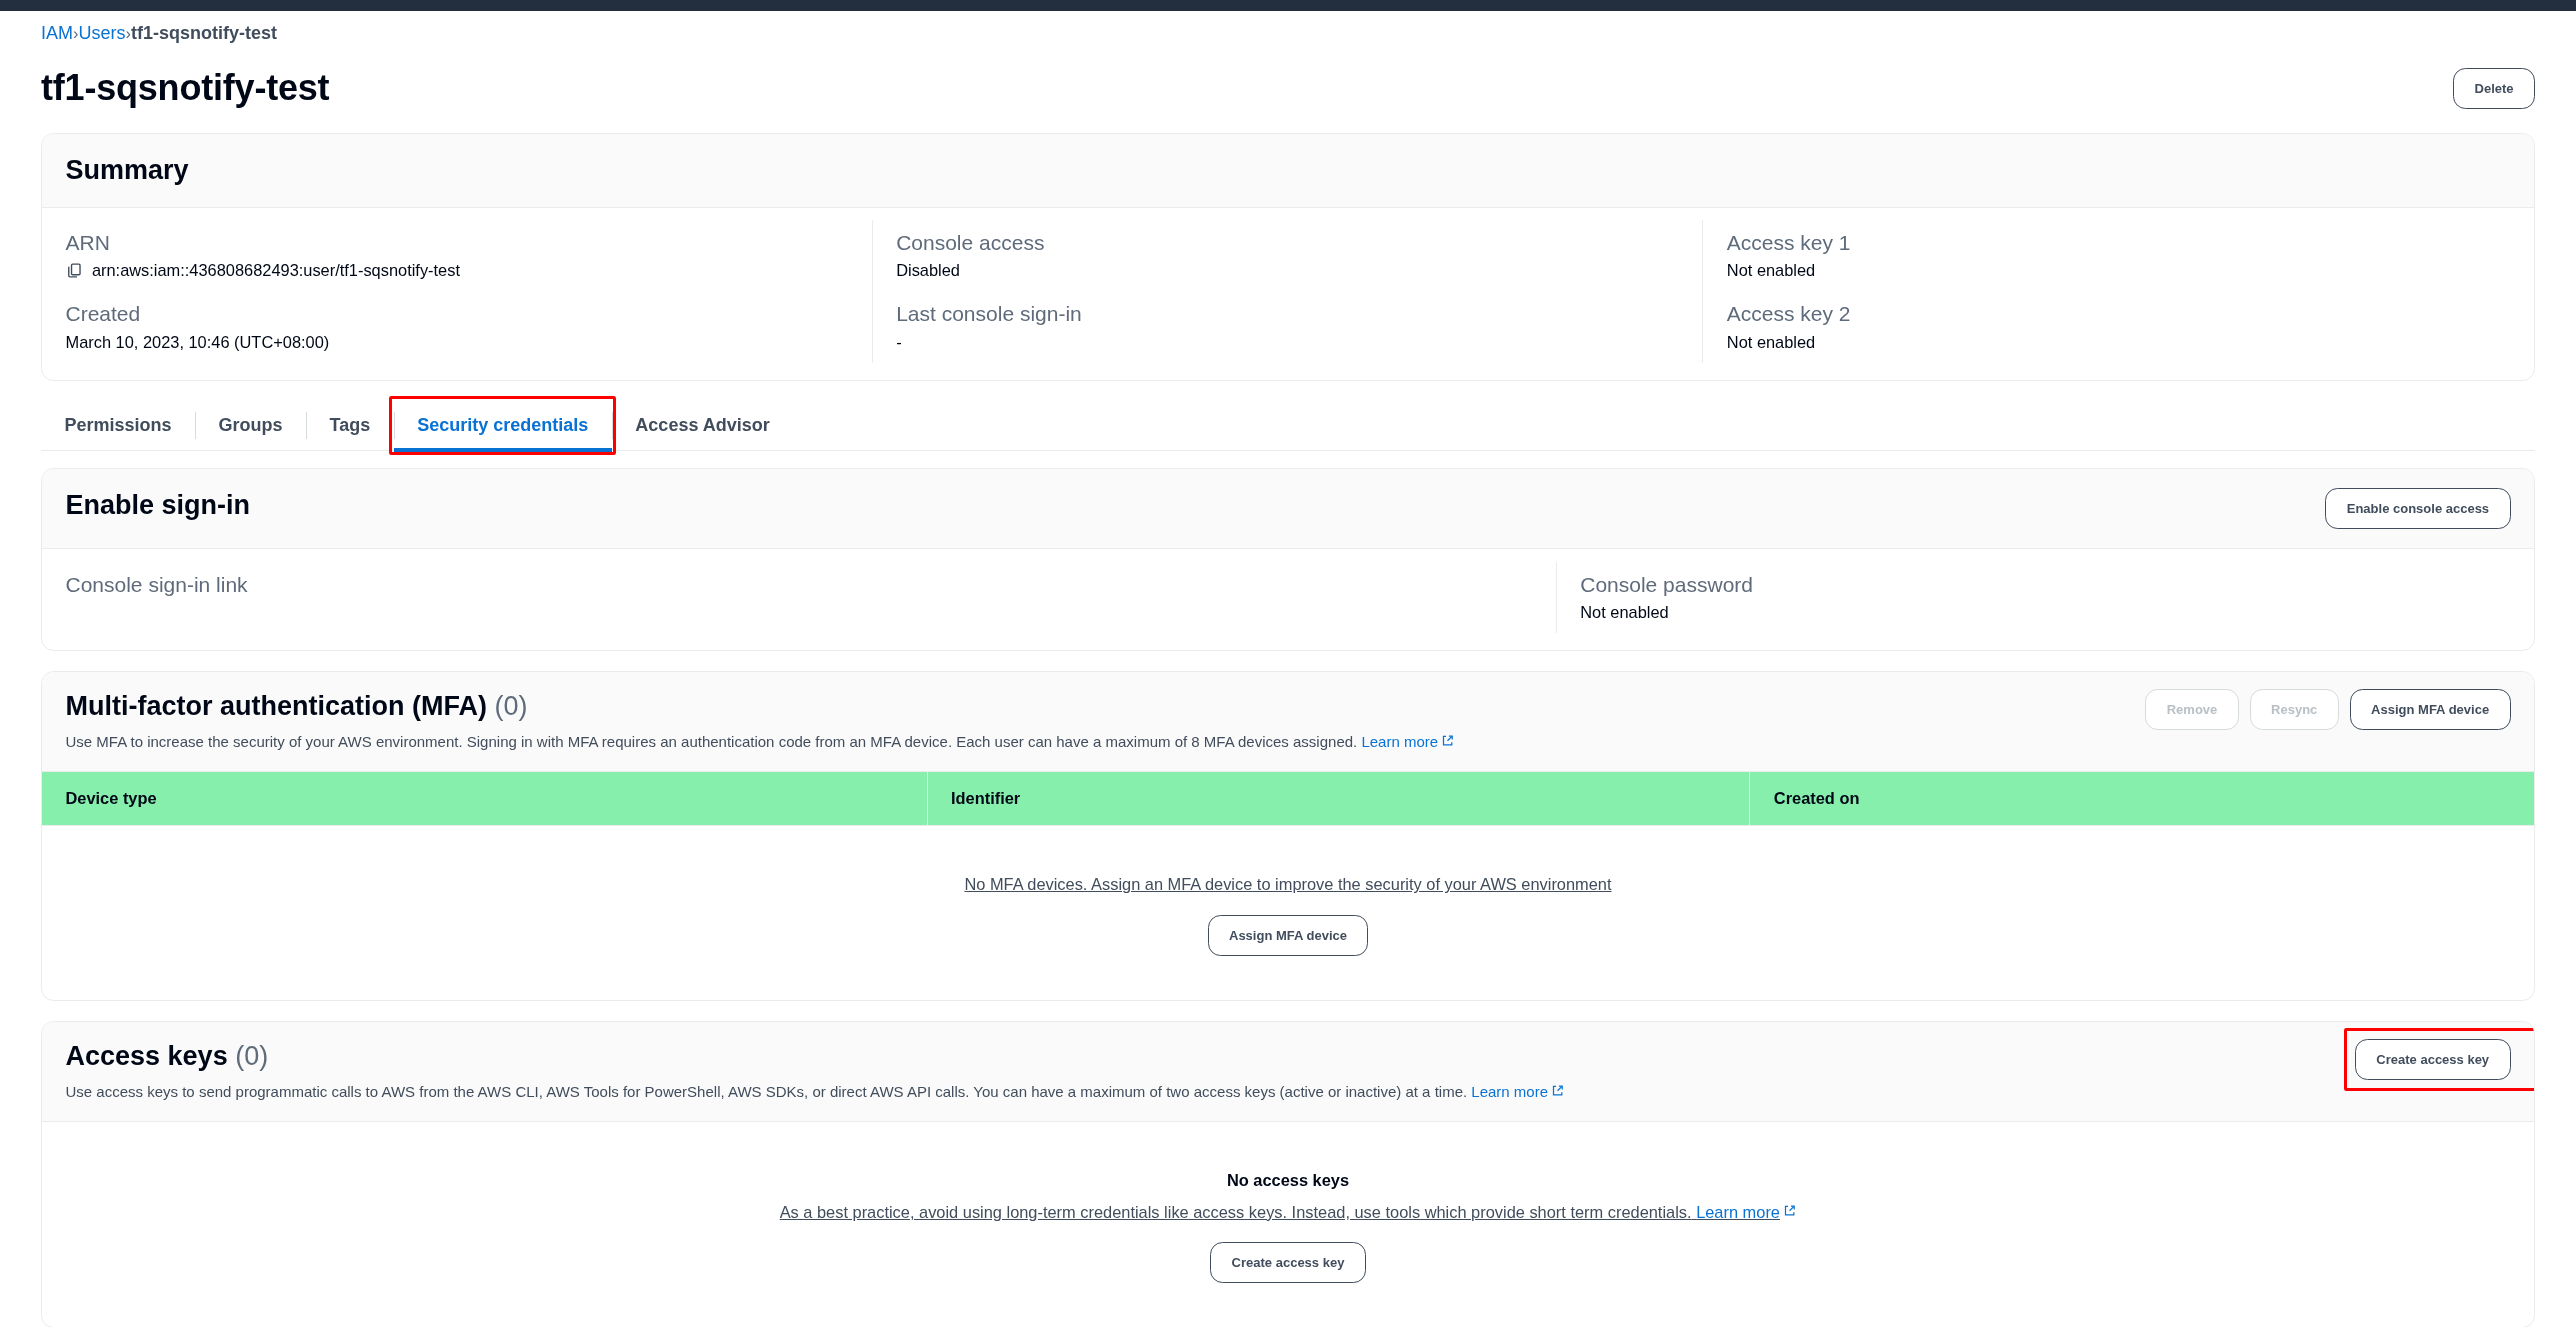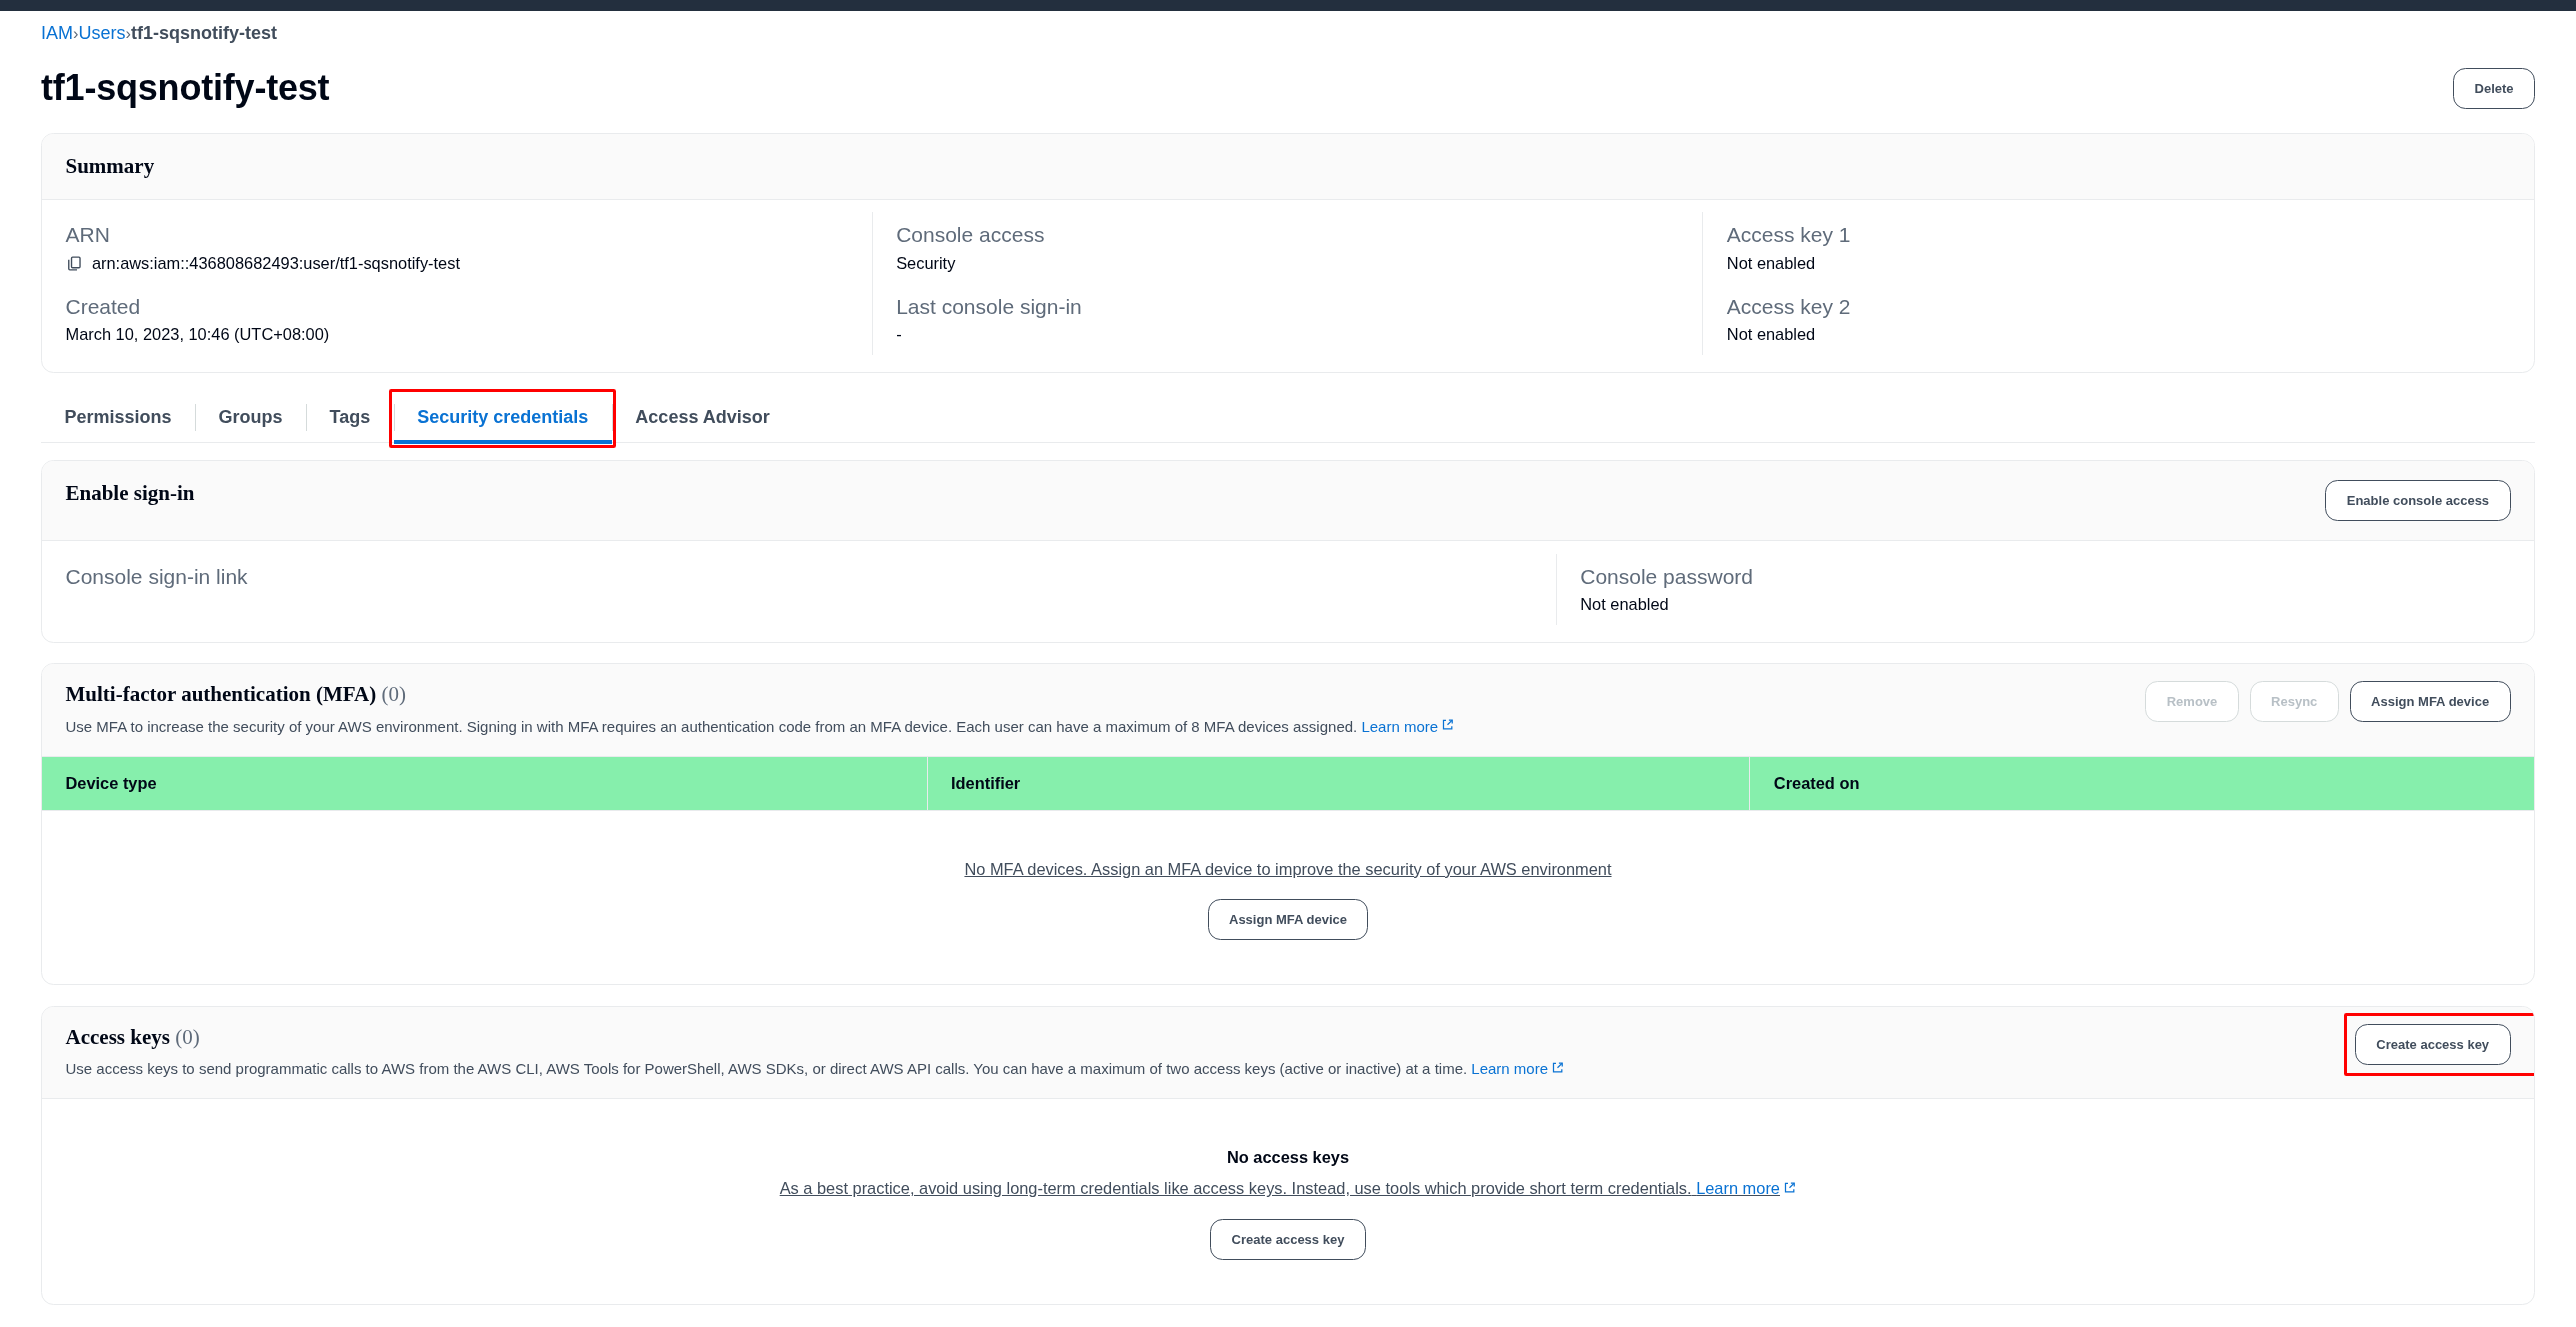--- a/index.html
+++ b/index.html
@@ -89,25 +89,24 @@
     background: #fafafa;
     border-bottom: 0.8px solid #e9ebed;
     padding: 19px 23.5px;
     display: flex;
     align-items: flex-start;
     justify-content: space-between;
     gap: 15.7px;
   }
   .card-header.tall { padding: 17px 23.5px 19px 23.5px; }
   .card-title {
-    font-size: 21px;
+    font-size: 27px;
     font-weight: 700;
     color: #000716;
     line-height: 1.3;
-    font-family: Liberation Serif, serif;
   }
   .count {
     color: #5f6b7a;
     font-weight: 400;
   }
   .card-desc {
     font-size: 15px;
     color: #414d5c;
     margin-top: 7px;
     line-height: 1.4;
@@ -290,21 +289,21 @@
         </div>
         <div class="kv-block">
           <div class="kv-label">Created</div>
           <div class="kv-value">March 10, 2023, 10:46 (UTC+08:00)</div>
         </div>
       </div>
 
       <div class="kv-col two">
         <div class="kv-block">
           <div class="kv-label">Console access</div>
-          <div class="kv-value">Security</div>
+          <div class="kv-value">Disabled</div>
         </div>
         <div class="kv-block">
           <div class="kv-label">Last console sign-in</div>
           <div class="kv-value">-</div>
         </div>
       </div>
 
       <div class="kv-col">
         <div class="kv-block">
           <div class="kv-label">Access key 1</div>

